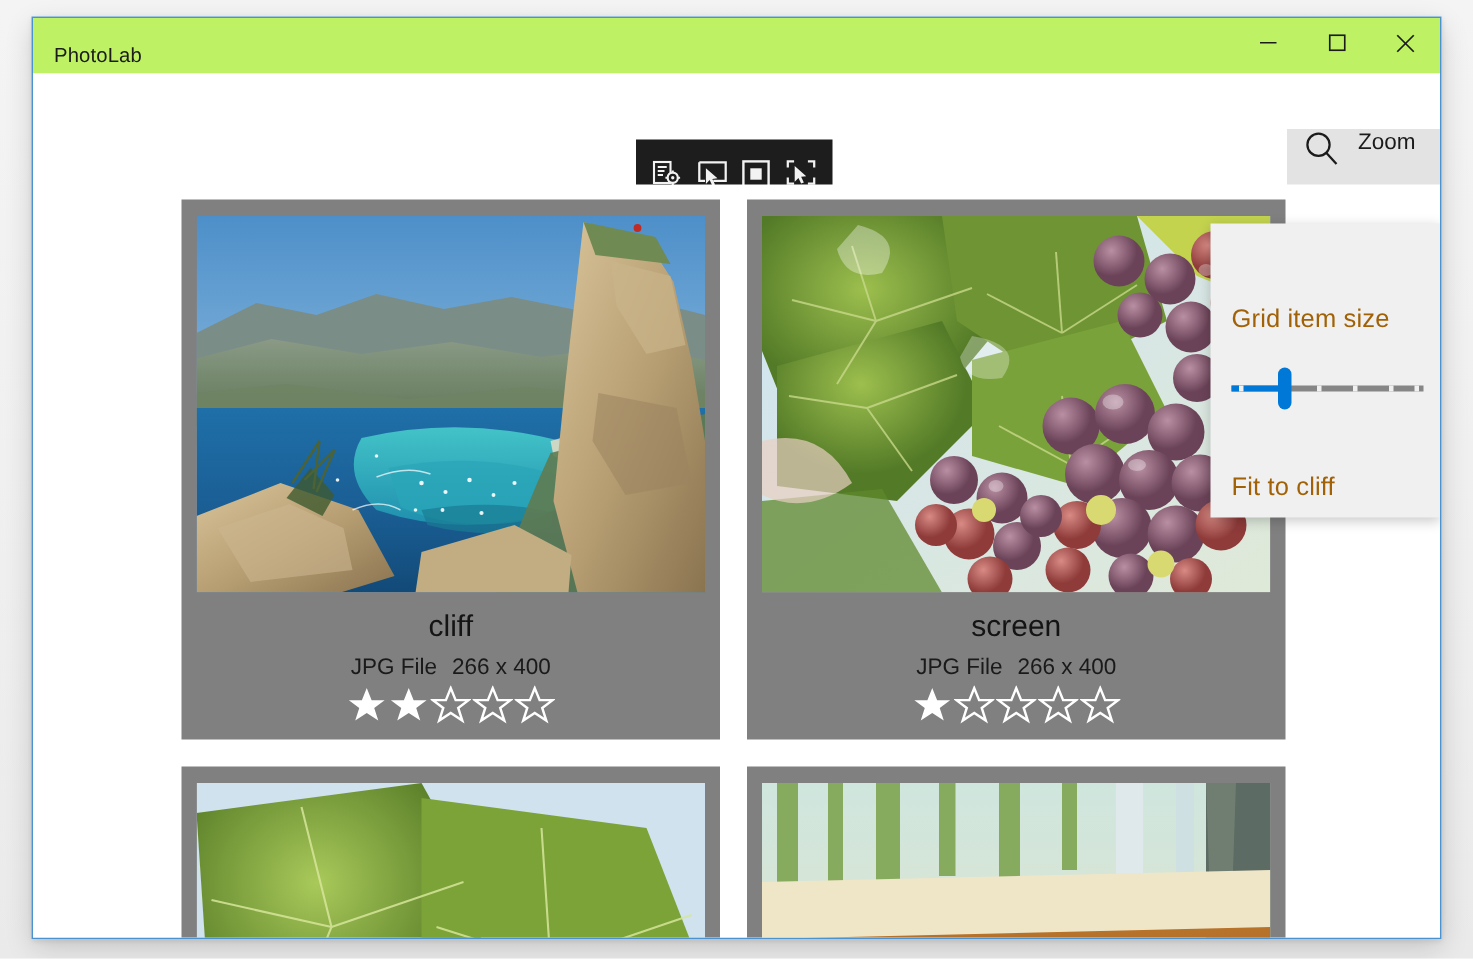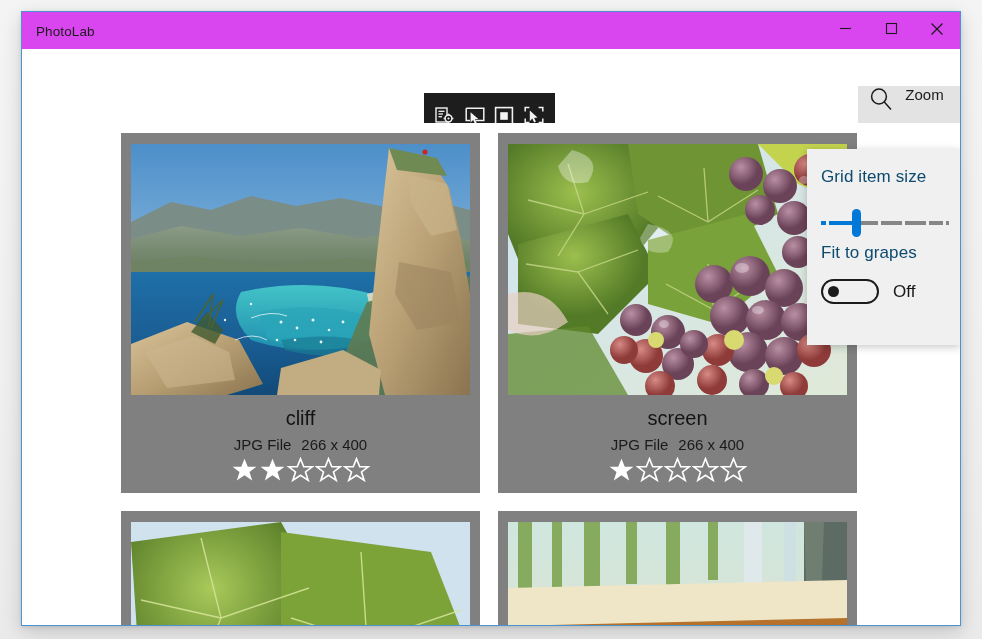--- a/index.html
+++ b/index.html
@@ -30,23 +30,23 @@
     background: #ffffff;
     border: 1px solid #4a93d0;
     box-shadow: 0 6px 18px rgba(0,0,0,0.16), 0 1px 4px rgba(0,0,0,0.10);
     overflow: hidden;
   }
 
   
   #titlebar {
     position: relative;
     height: 37px;
-    background: #d946ef;
-    display: flex;
-    align-items: flex-start;
+    background: #bef264;
+    display: flex;
+    align-items: center;
   }
   #app-title {
     margin-left: 14px;
     margin-top: 12px;
     font-size: 13.5px;
     color: #1c1c1c;
     letter-spacing: .1px;
   }
   #caption-buttons {
     position: absolute;
@@ -143,22 +143,23 @@
     top: 100px;
     width: 153px;
     height: 196px;
     background: #f0f0f0;
     box-shadow: 0 2px 8px rgba(0,0,0,0.22);
     z-index: 40;
     padding: 18px 14px 0 14px;
   }
   .flyout-label {
     font-size: 17px;
-    color: #0c4a6e;
+    color: #a16207;
     letter-spacing: .1px;
+    margin-top: 36px;
   }
 
   
   #slider-wrap {
     position: relative;
     height: 38px;
     margin-top: 18px;
   }
   #slider-track {
     position: absolute;
@@ -385,28 +386,22 @@
           <div id="slider-track"></div>
           <div id="slider-fill"></div>
           <div class="tick" style="left:5px;"></div>
           <div class="tick" style="left:57px;"></div>
           <div class="tick" style="left:81px;"></div>
           <div class="tick" style="left:105px;"></div>
           <div class="tick" style="left:122px;"></div>
           <div id="slider-thumb"></div>
         </div>
 
-        <div class="flyout-label">Fit to grapes</div>
-
-        <div id="toggle-row">
-          <div id="toggle-switch">
-            <div id="toggle-knob"></div>
-          </div>
-          <span id="toggle-state">Off</span>
-        </div>
+        <div class="flyout-label">Fit to cliff</div>
+
 
       </div>
     </div>
 
     <div id="gallery">
       <div id="grid">
 
         <div class="card">
           <div class="thumb">
             <svg viewBox="0 0 339 251" preserveAspectRatio="none">

